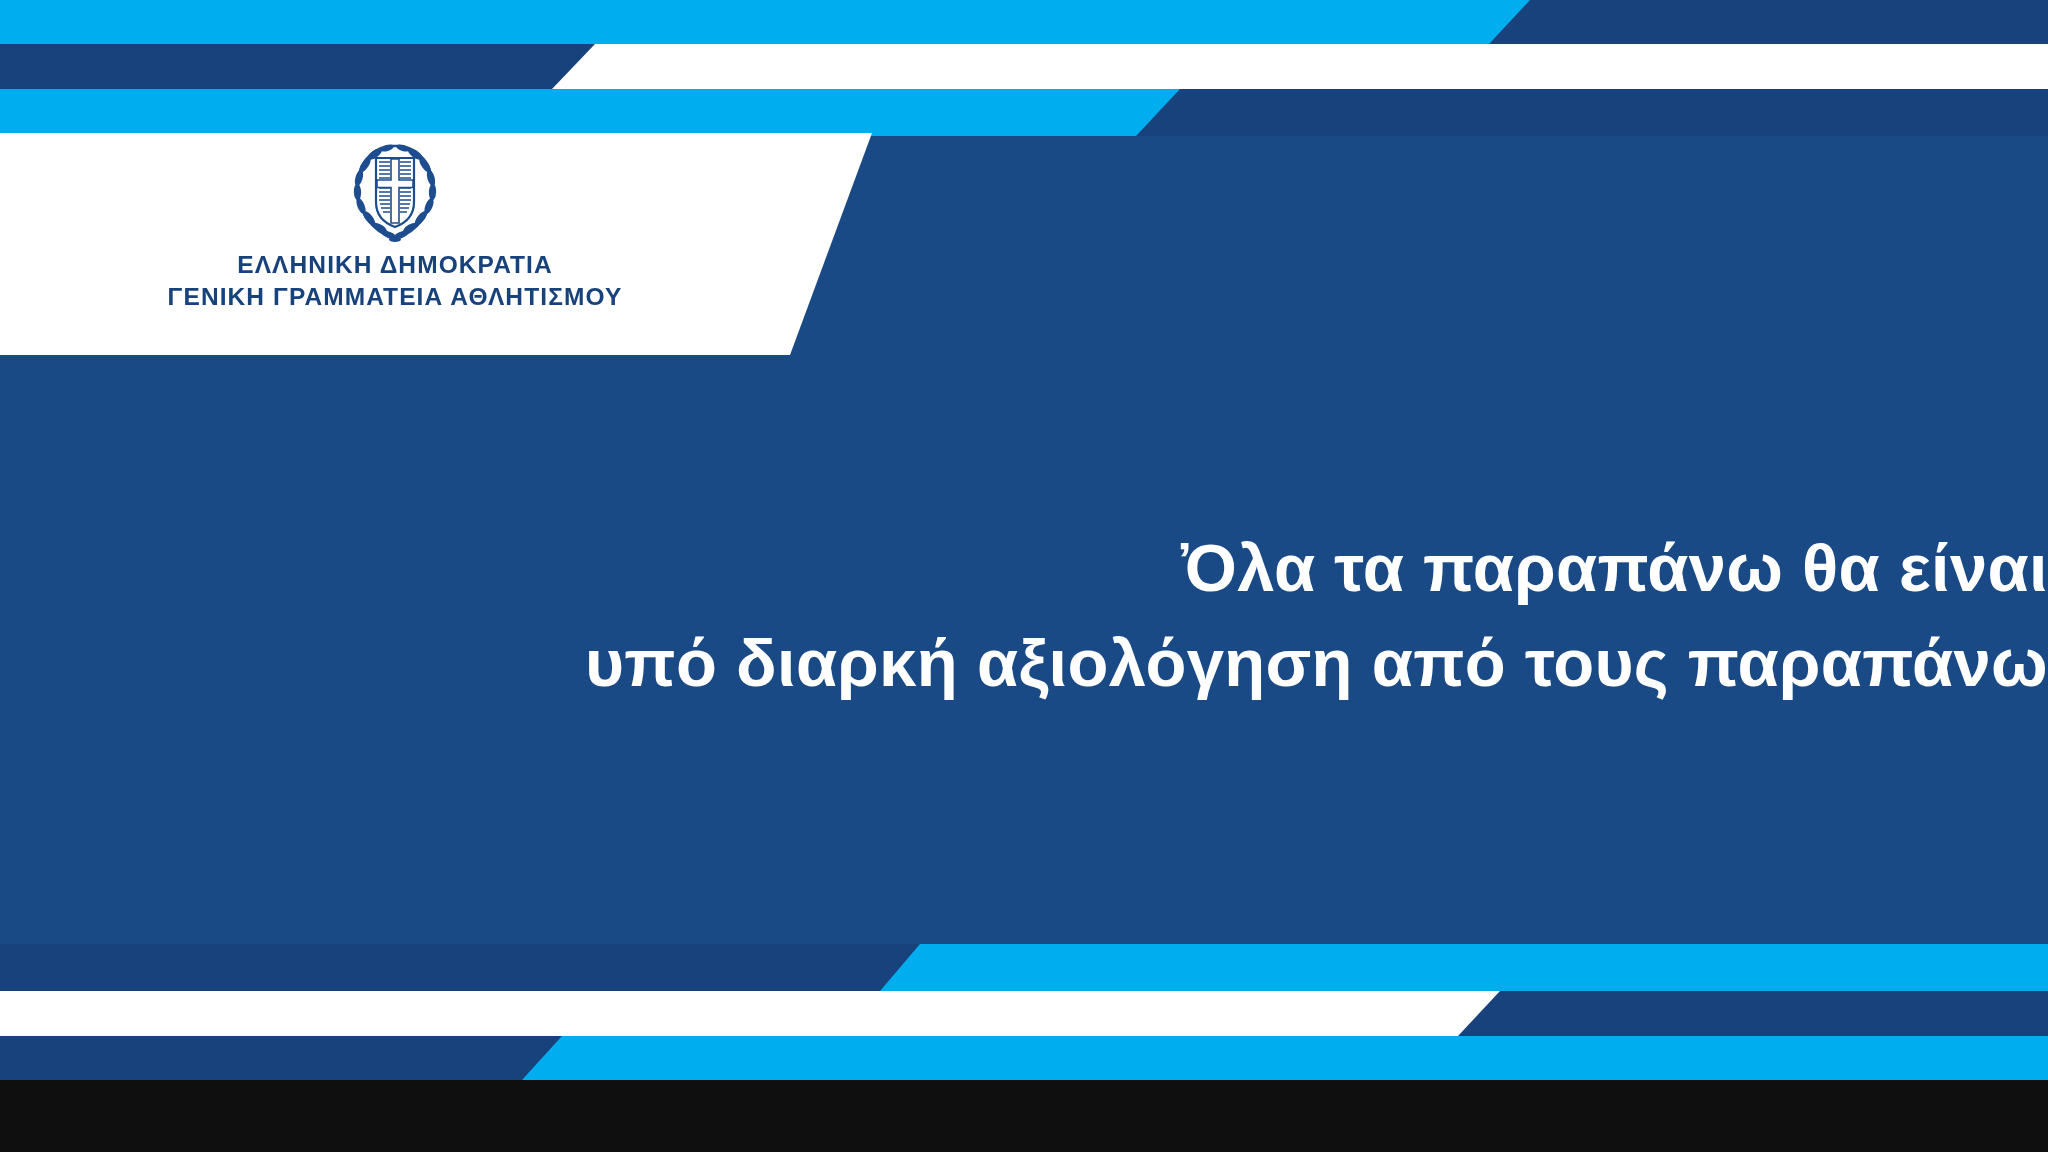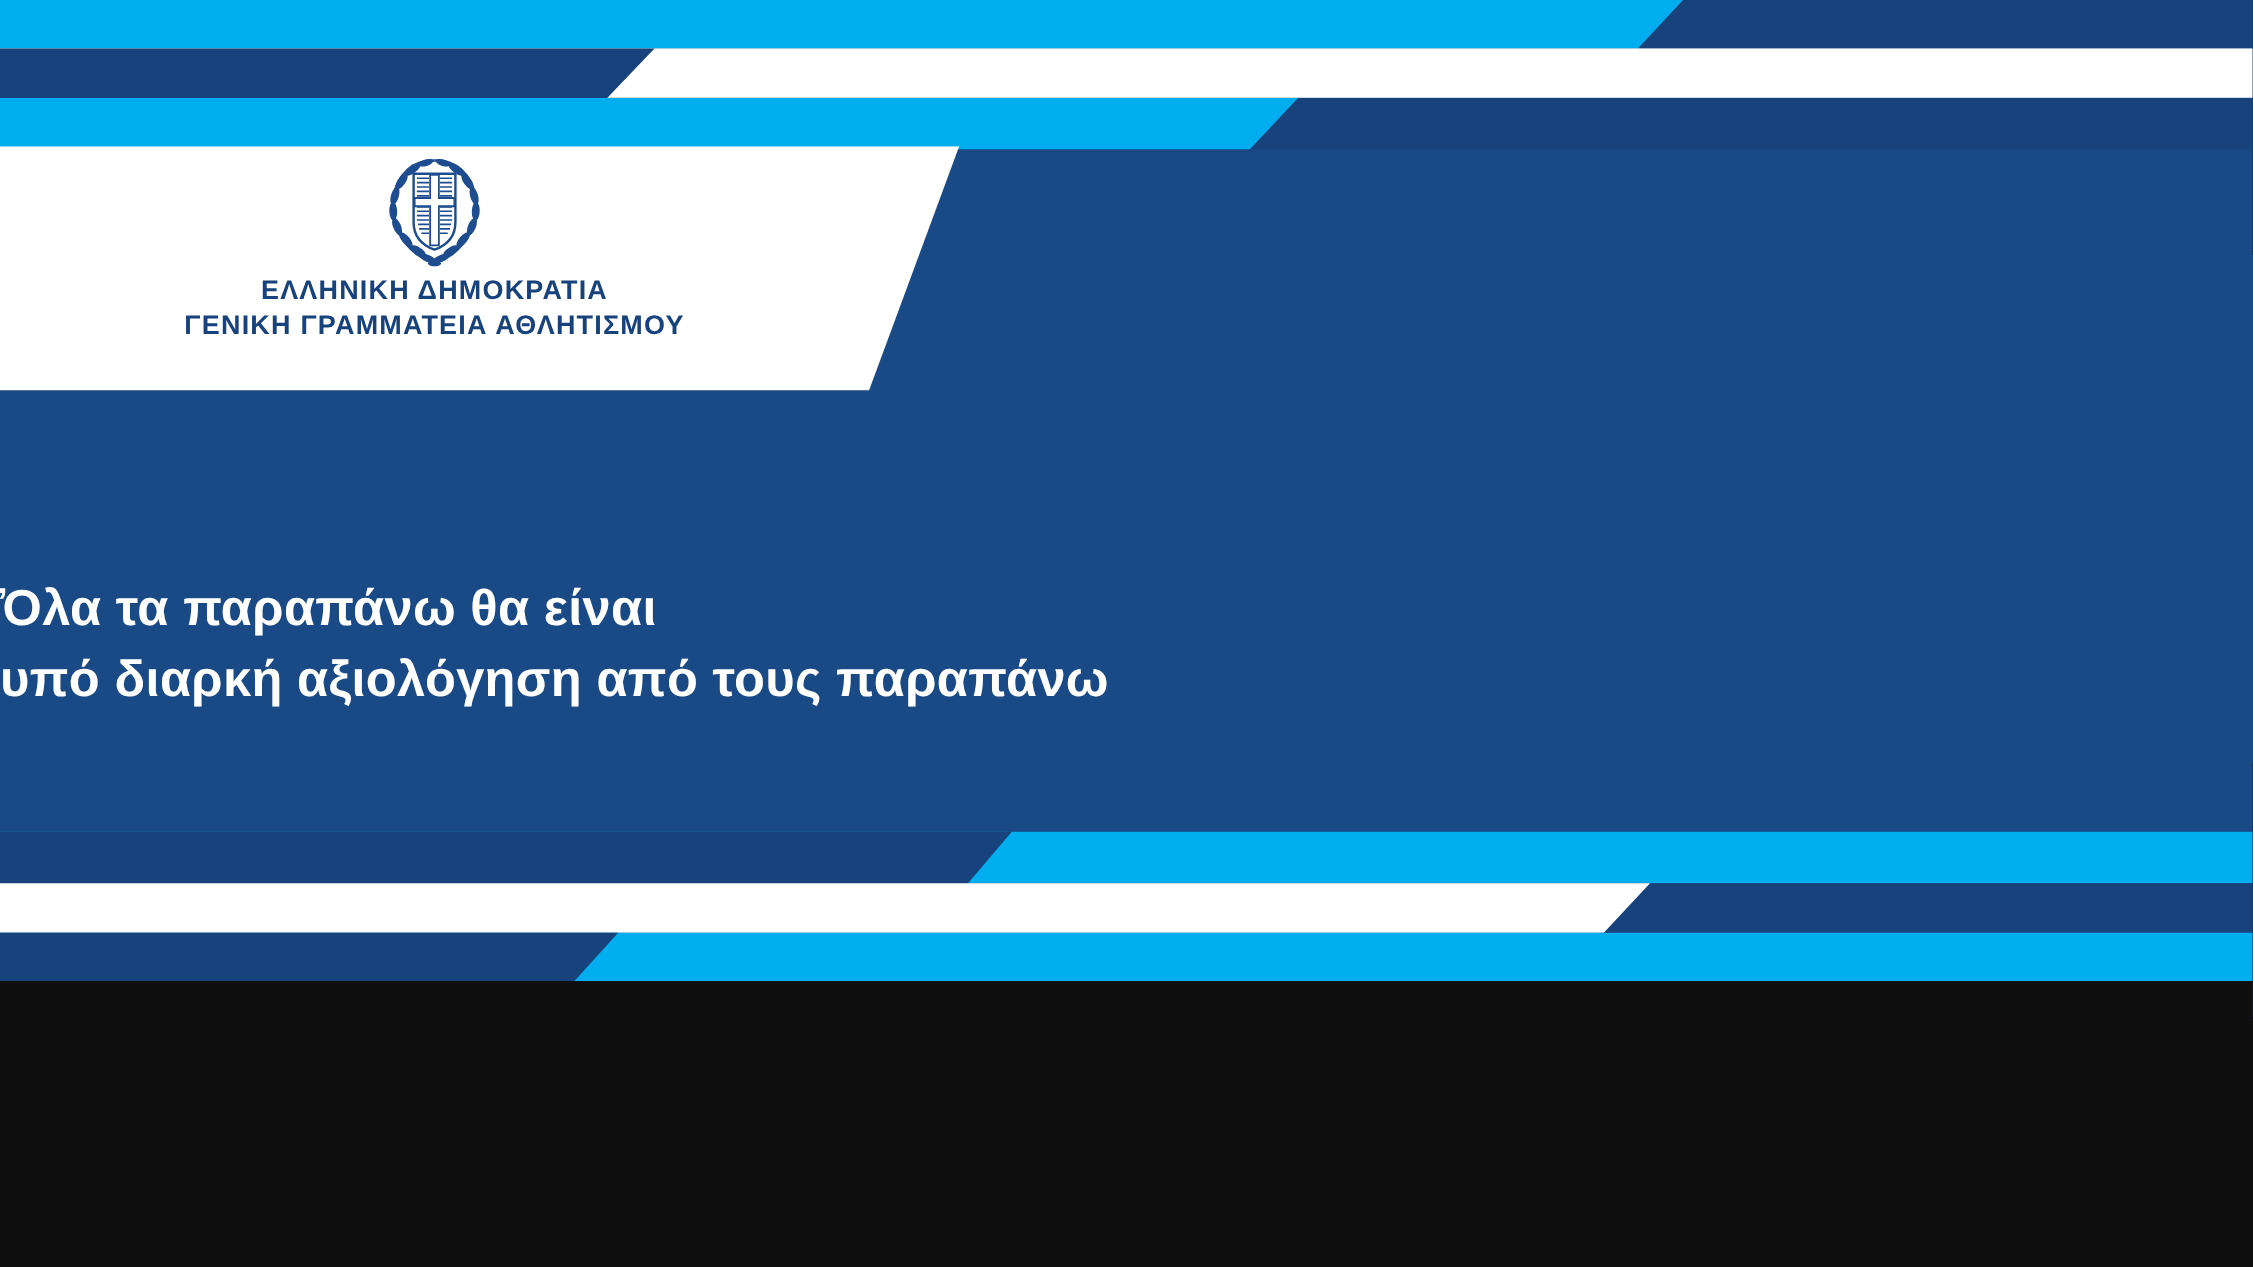--- a/index.html
+++ b/index.html
@@ -3,21 +3,21 @@
 <meta charset="utf-8">
 <style>
   html, body {
     margin: 0;
     padding: 0;
     background: #0f0f0f;
   }
   #slide {
     position: relative;
     width: 2048px;
-    height: 892px;
+    height: 1080px;
     overflow: hidden;
     background: #1a4a85;
     font-family: "Liberation Sans", sans-serif;
   }
   #deco-top, #deco-bottom {
     position: absolute;
     left: 0;
     width: 2048px;
     display: block;
   }
@@ -60,24 +60,24 @@
     letter-spacing: 1.1px;
     line-height: 1.32;
   }
 
   
   #title-block {
     position: absolute;
     left: 0;
     top: 520px;
     width: 2048px;
-    text-align: left;
+    text-align: right;
     color: #ffffff;
     font-weight: bold;
-    font-size: 46px;
+    font-size: 67px;
     line-height: 1.42;
     letter-spacing: 0.3px;
   }
   .title-line { display: block; }
 
   
   #date-label {
     position: absolute;
     left: 128px;
     top: 1000px;

